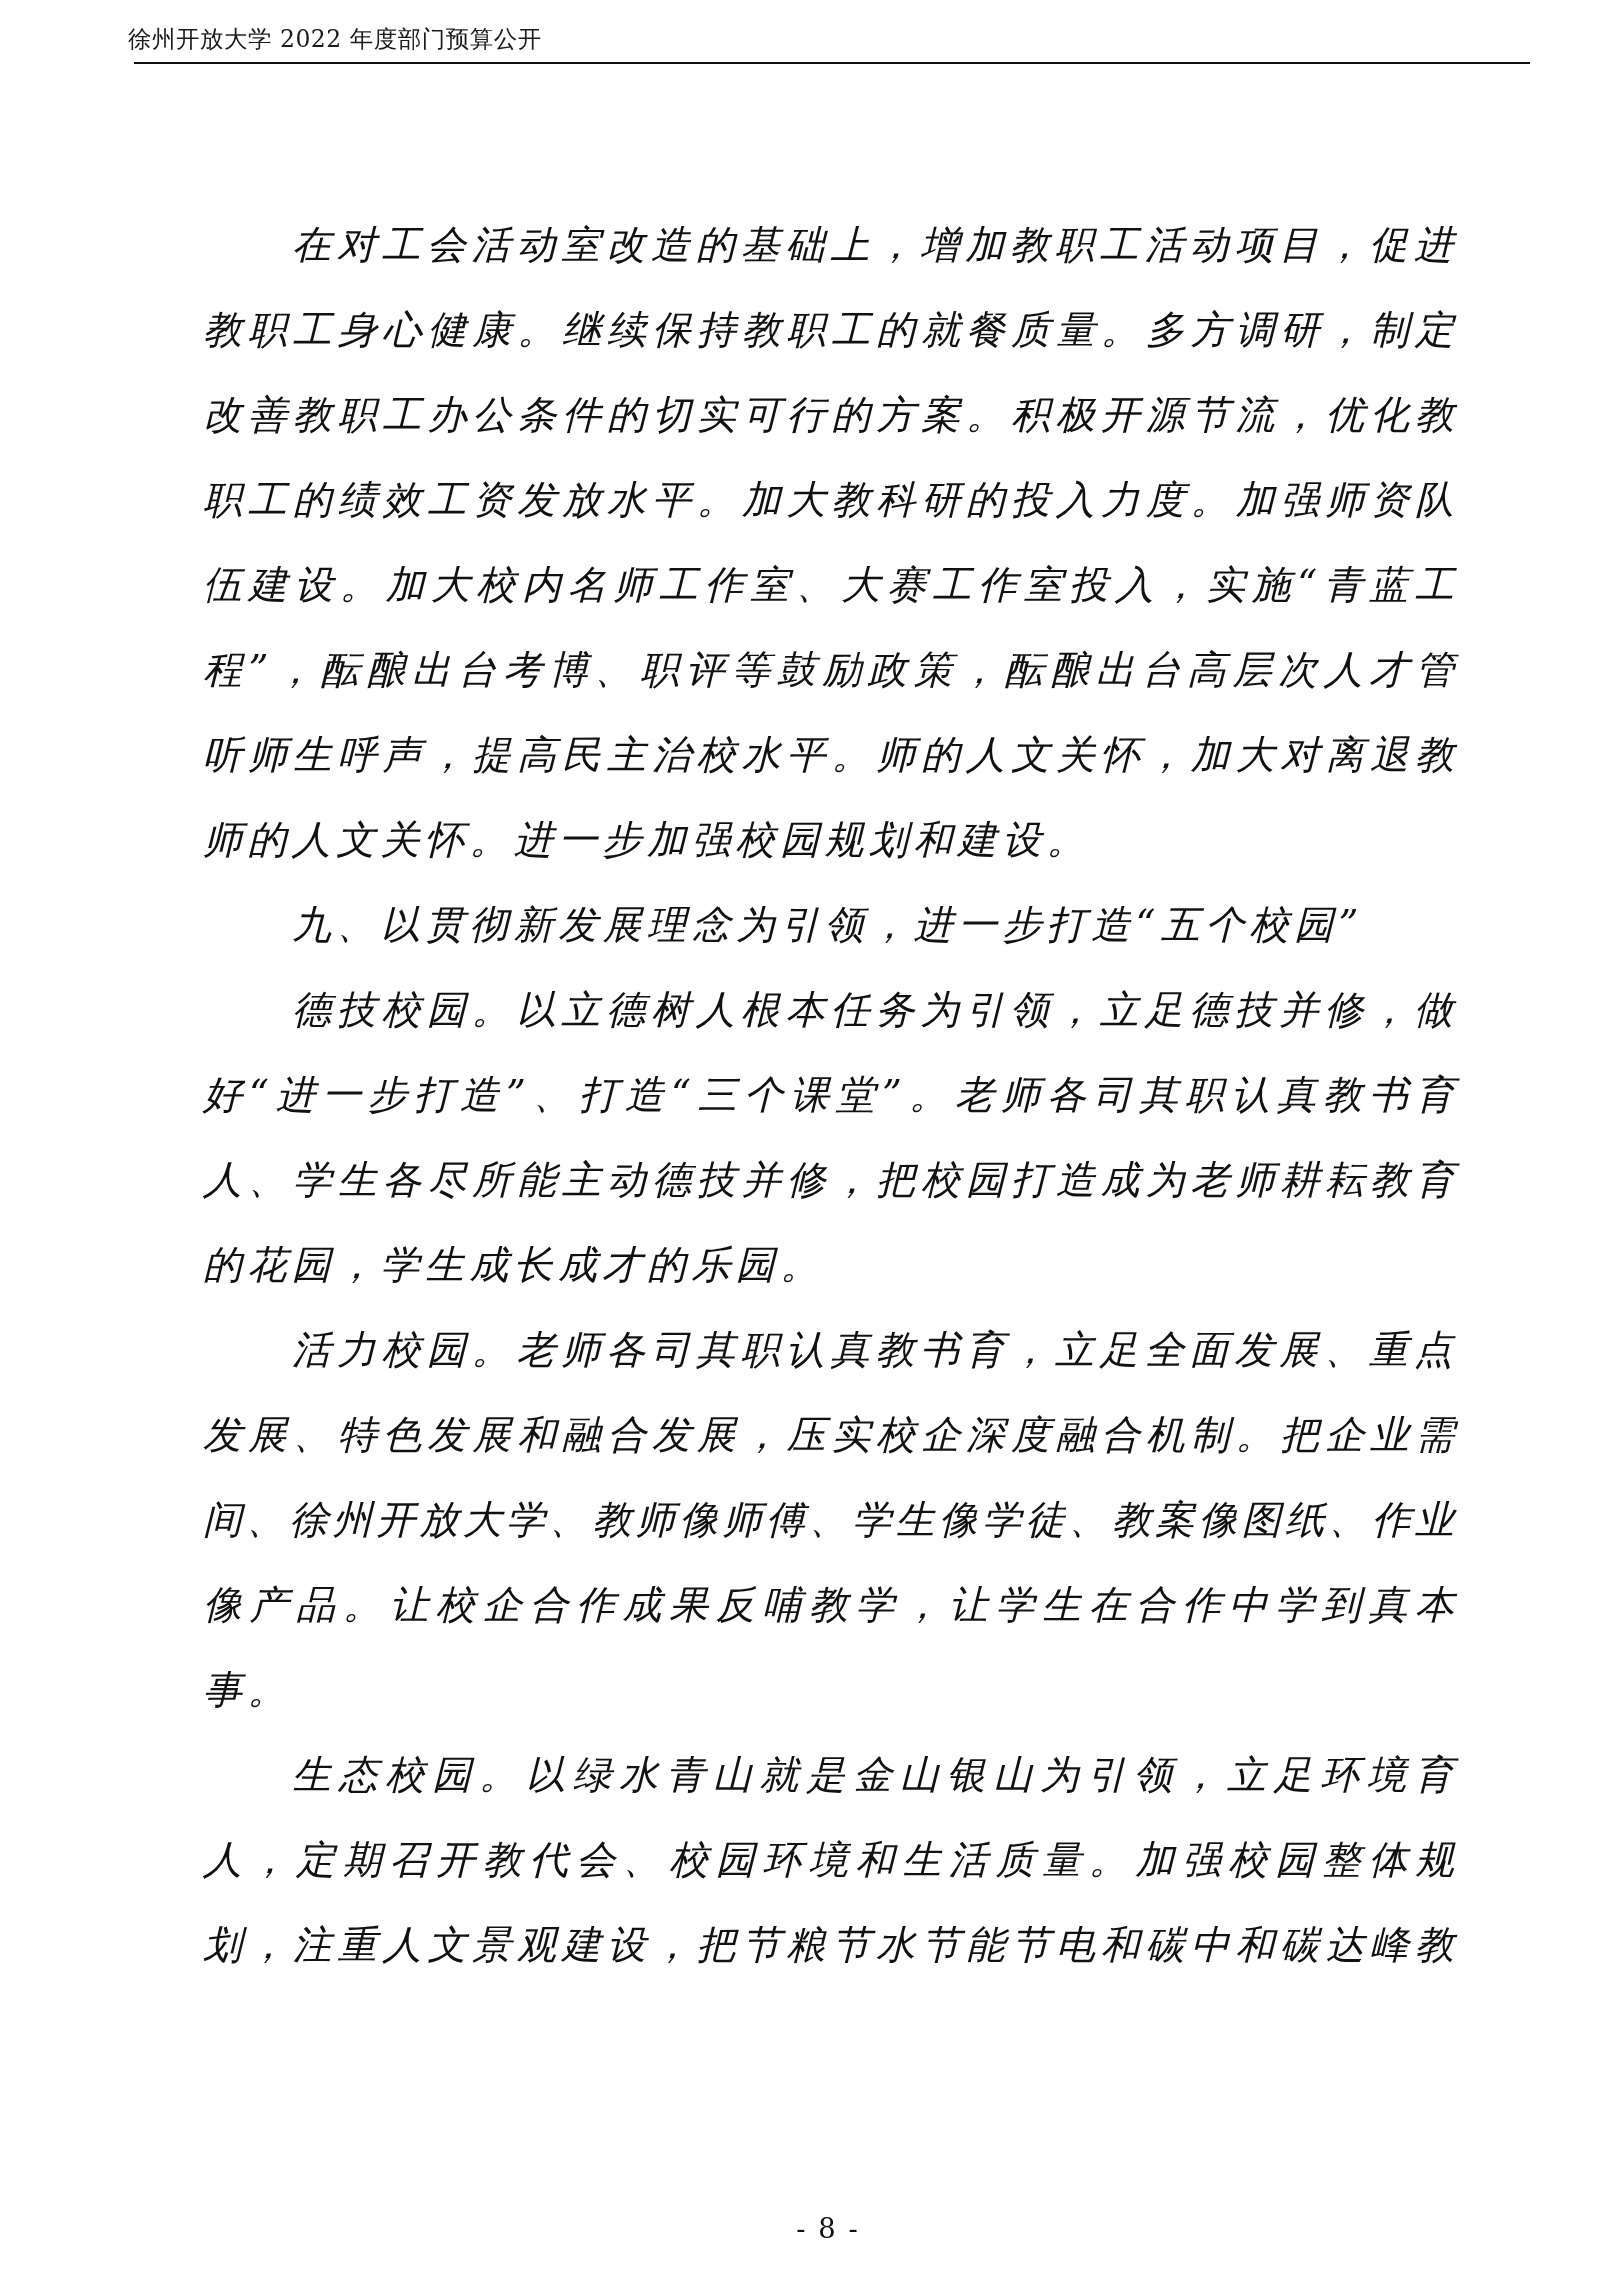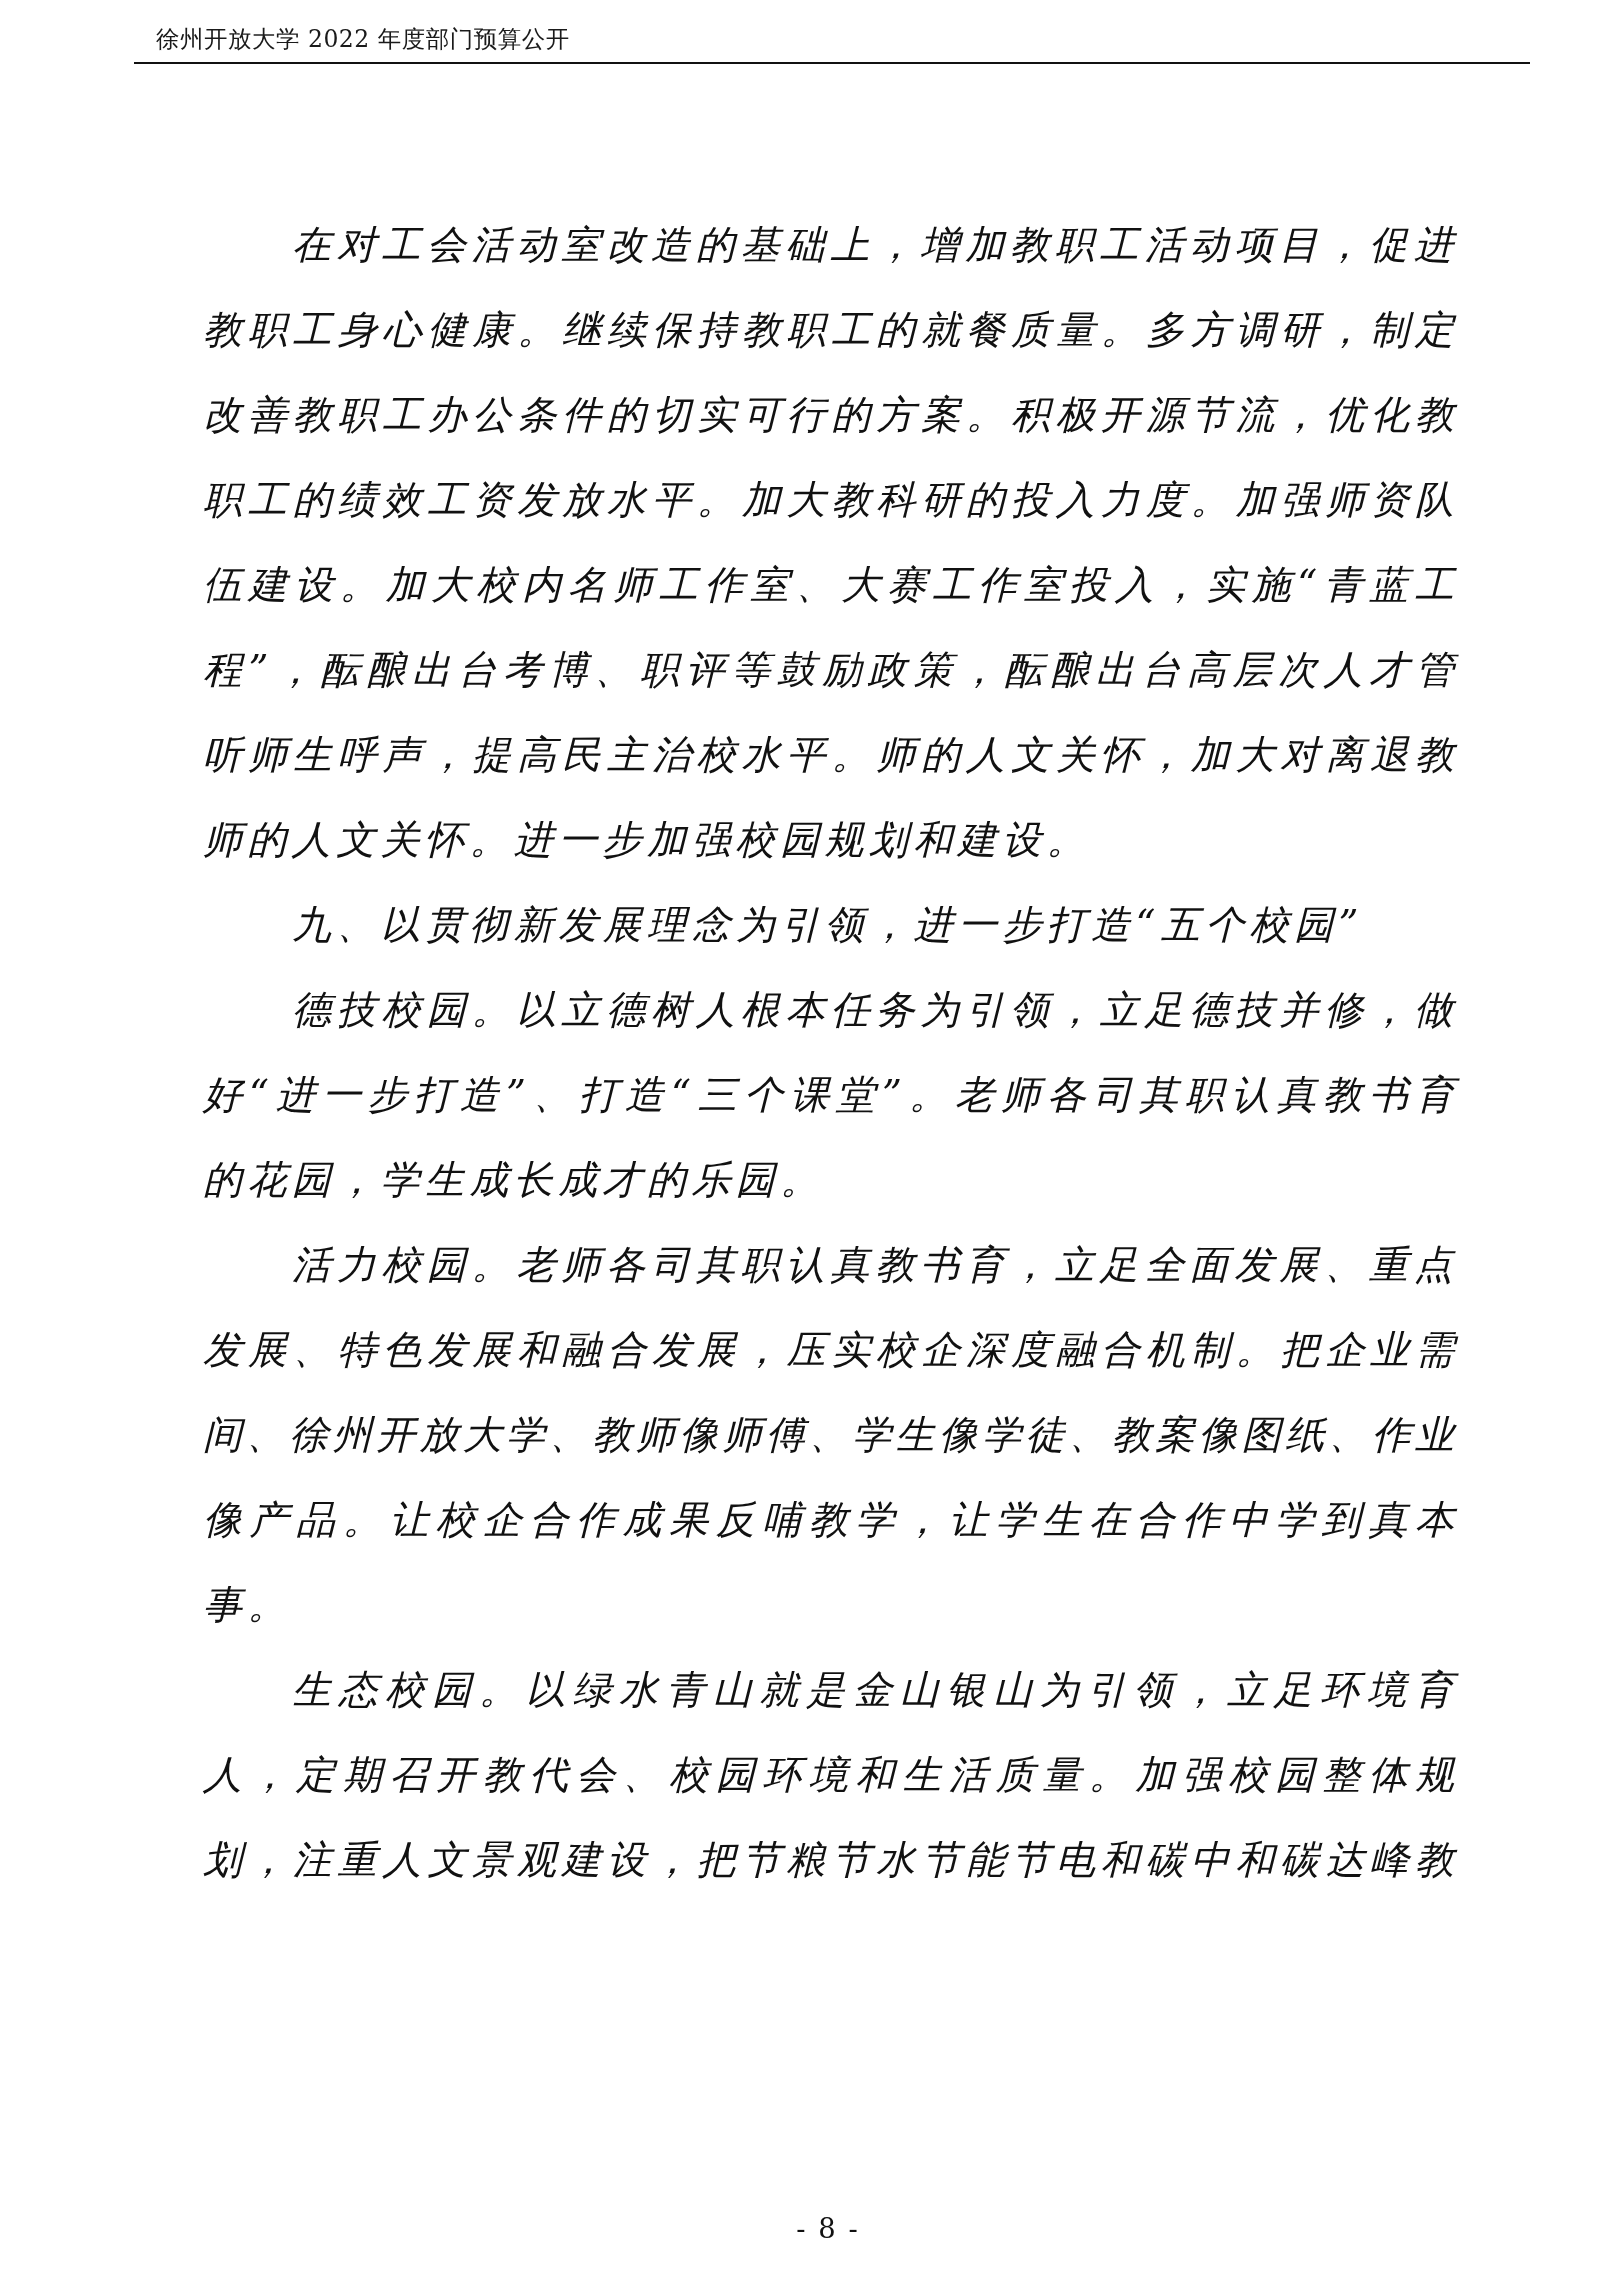--- a/index.html
+++ b/index.html
@@ -10,21 +10,21 @@
   body {
     width: 1621px;
     height: 2293px;
     position: relative;
     overflow: hidden;
     color: #111111;
     font-family: "DejaVu Serif", "Liberation Serif", serif;
   }
   .page-header {
     position: absolute;
-    left: 156px;
+    left: 128px;
     top: 23.5px;
     font-size: 23.5px;
     line-height: 31px;
     color: #1a1a1a;
     white-space: nowrap;
     letter-spacing: 0.5px;
   }
   .header-rule {
     position: absolute;
     left: 134px;
@@ -93,20 +93,21 @@
     <div class="line last">师的人文关怀。进一步加强校园规划和建设。</div>
   </div>
 
   <div>
     <div class="line last indent">九、以贯彻新发展理念为引领，进一步打造“五个校园”</div>
   </div>
 
   <div>
     <div class="line full indent">德技校园。以立德树人根本任务为引领，立足德技并修，做</div>
     <div class="line full">好“进一步打造”、打造“三个课堂”。老师各司其职认真教书育</div>
+    <div class="line full">人、学生各尽所能主动德技并修，把校园打造成为老师耕耘教育</div>
     <div class="line last">的花园，学生成长成才的乐园。</div>
   </div>
 
   <div>
     <div class="line full indent">活力校园。老师各司其职认真教书育，立足全面发展、重点</div>
     <div class="line full">发展、特色发展和融合发展，压实校企深度融合机制。把企业需</div>
     <div class="line full">间、徐州开放大学、教师像师傅、学生像学徒、教案像图纸、作业</div>
     <div class="line full">像产品。让校企合作成果反哺教学，让学生在合作中学到真本</div>
     <div class="line last">事。</div>
   </div>

